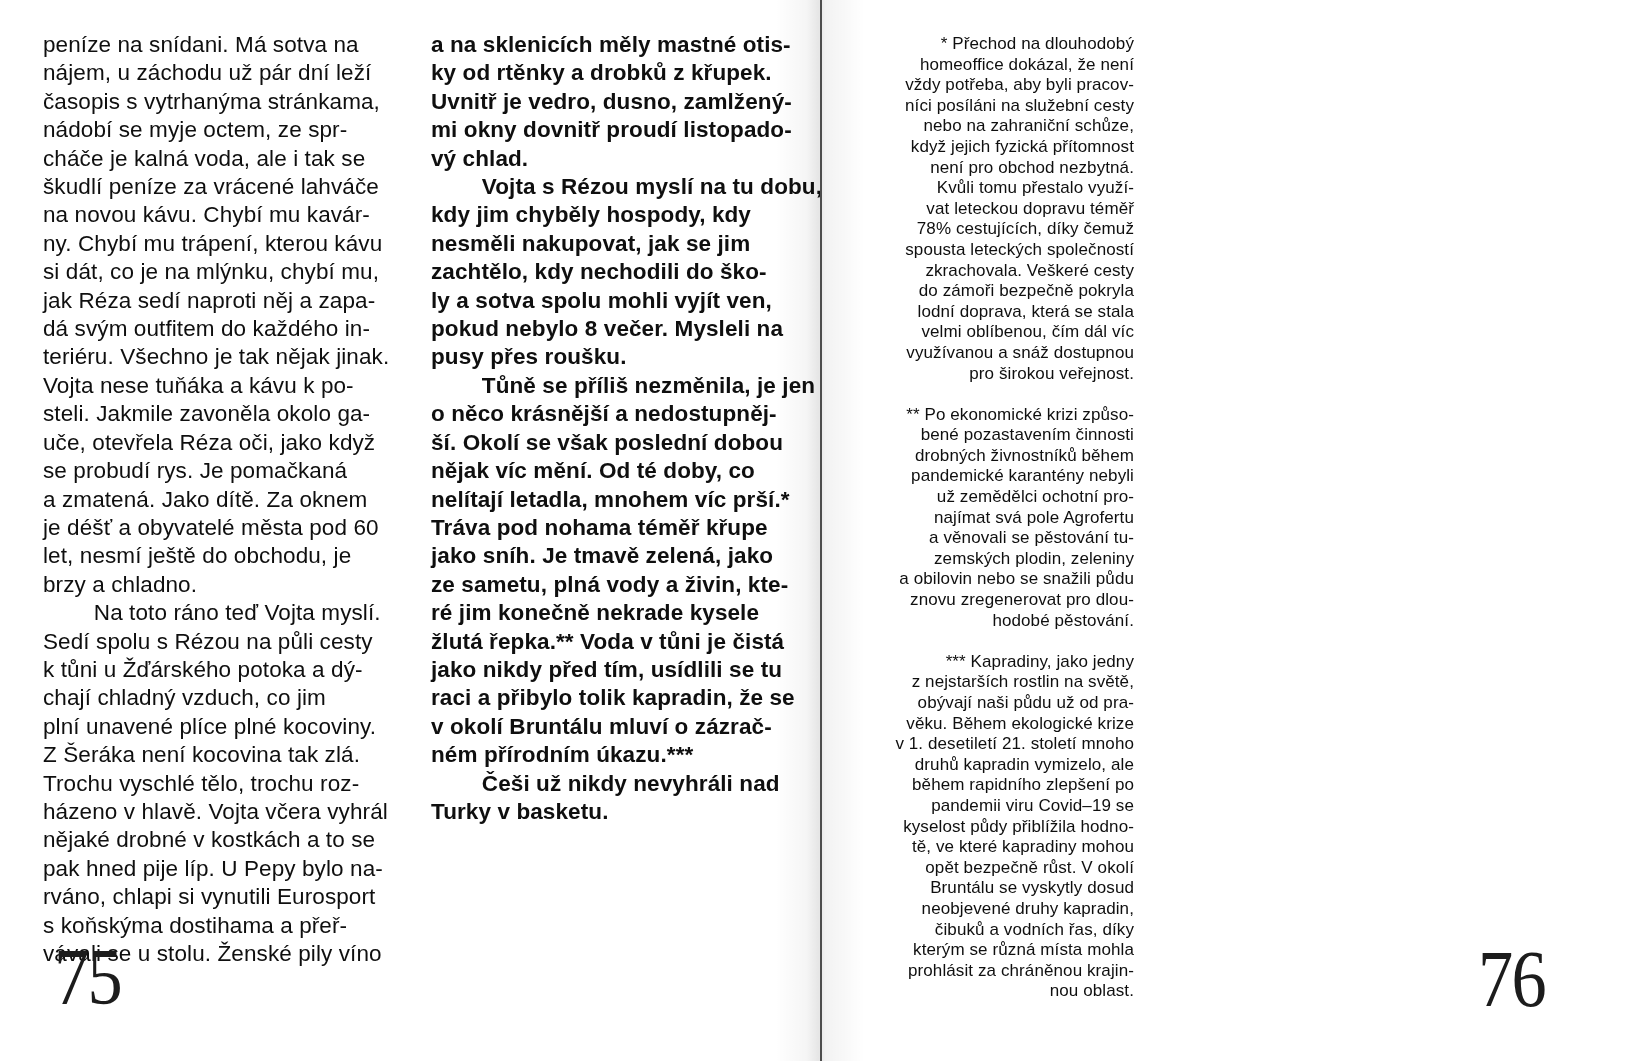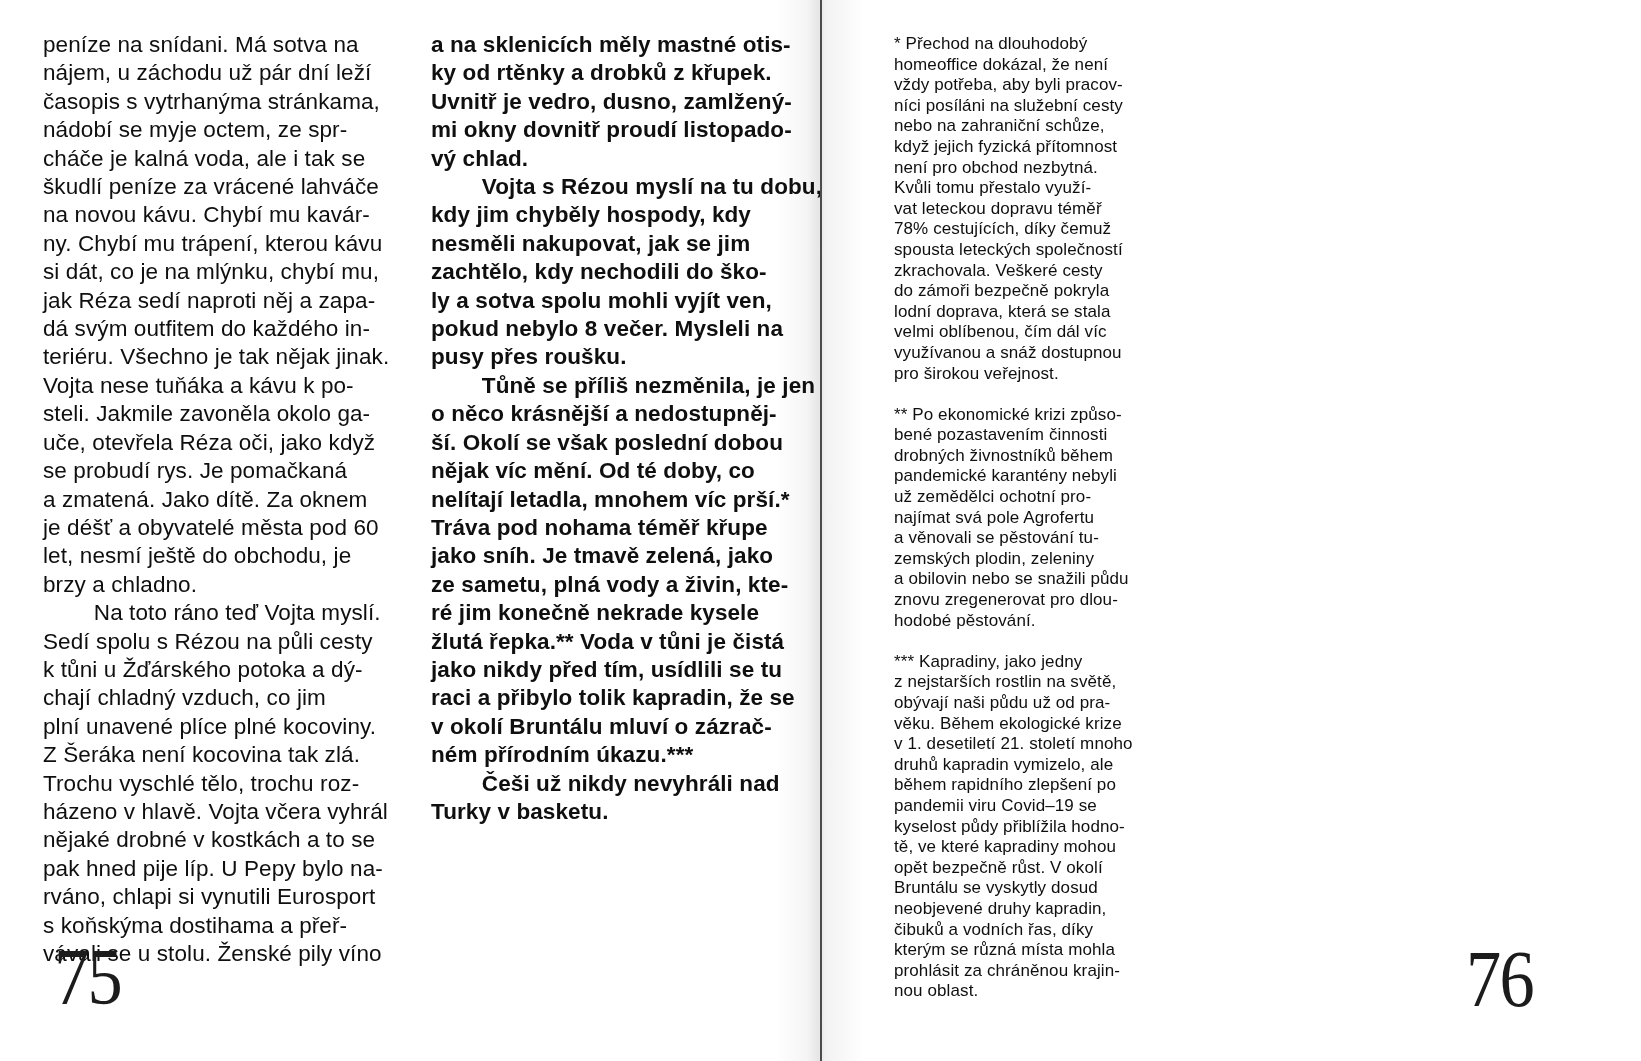--- a/index.html
+++ b/index.html
@@ -10,21 +10,21 @@
   }
   .spread {
     position: relative;
     width: 1641px; height: 1061px;
     background: #ffffff;
     overflow: hidden;
     color: #101010;
   }
   .page { position: absolute; top: 0; bottom: 0; }
   .page-left  { left: 0;   width: 760px; margin-left: 21px; }
-  .page-right { left: 822px; right: 12px; }
+  .page-right { left: 822px; right: 0; text-align: right; }
 
   
   .col, .footnotes {
     position: absolute;
     white-space: pre;
     color: #0f0f0f;
   }
   .col {
     font-size: 22.5px;
     line-height: 28.4px;

